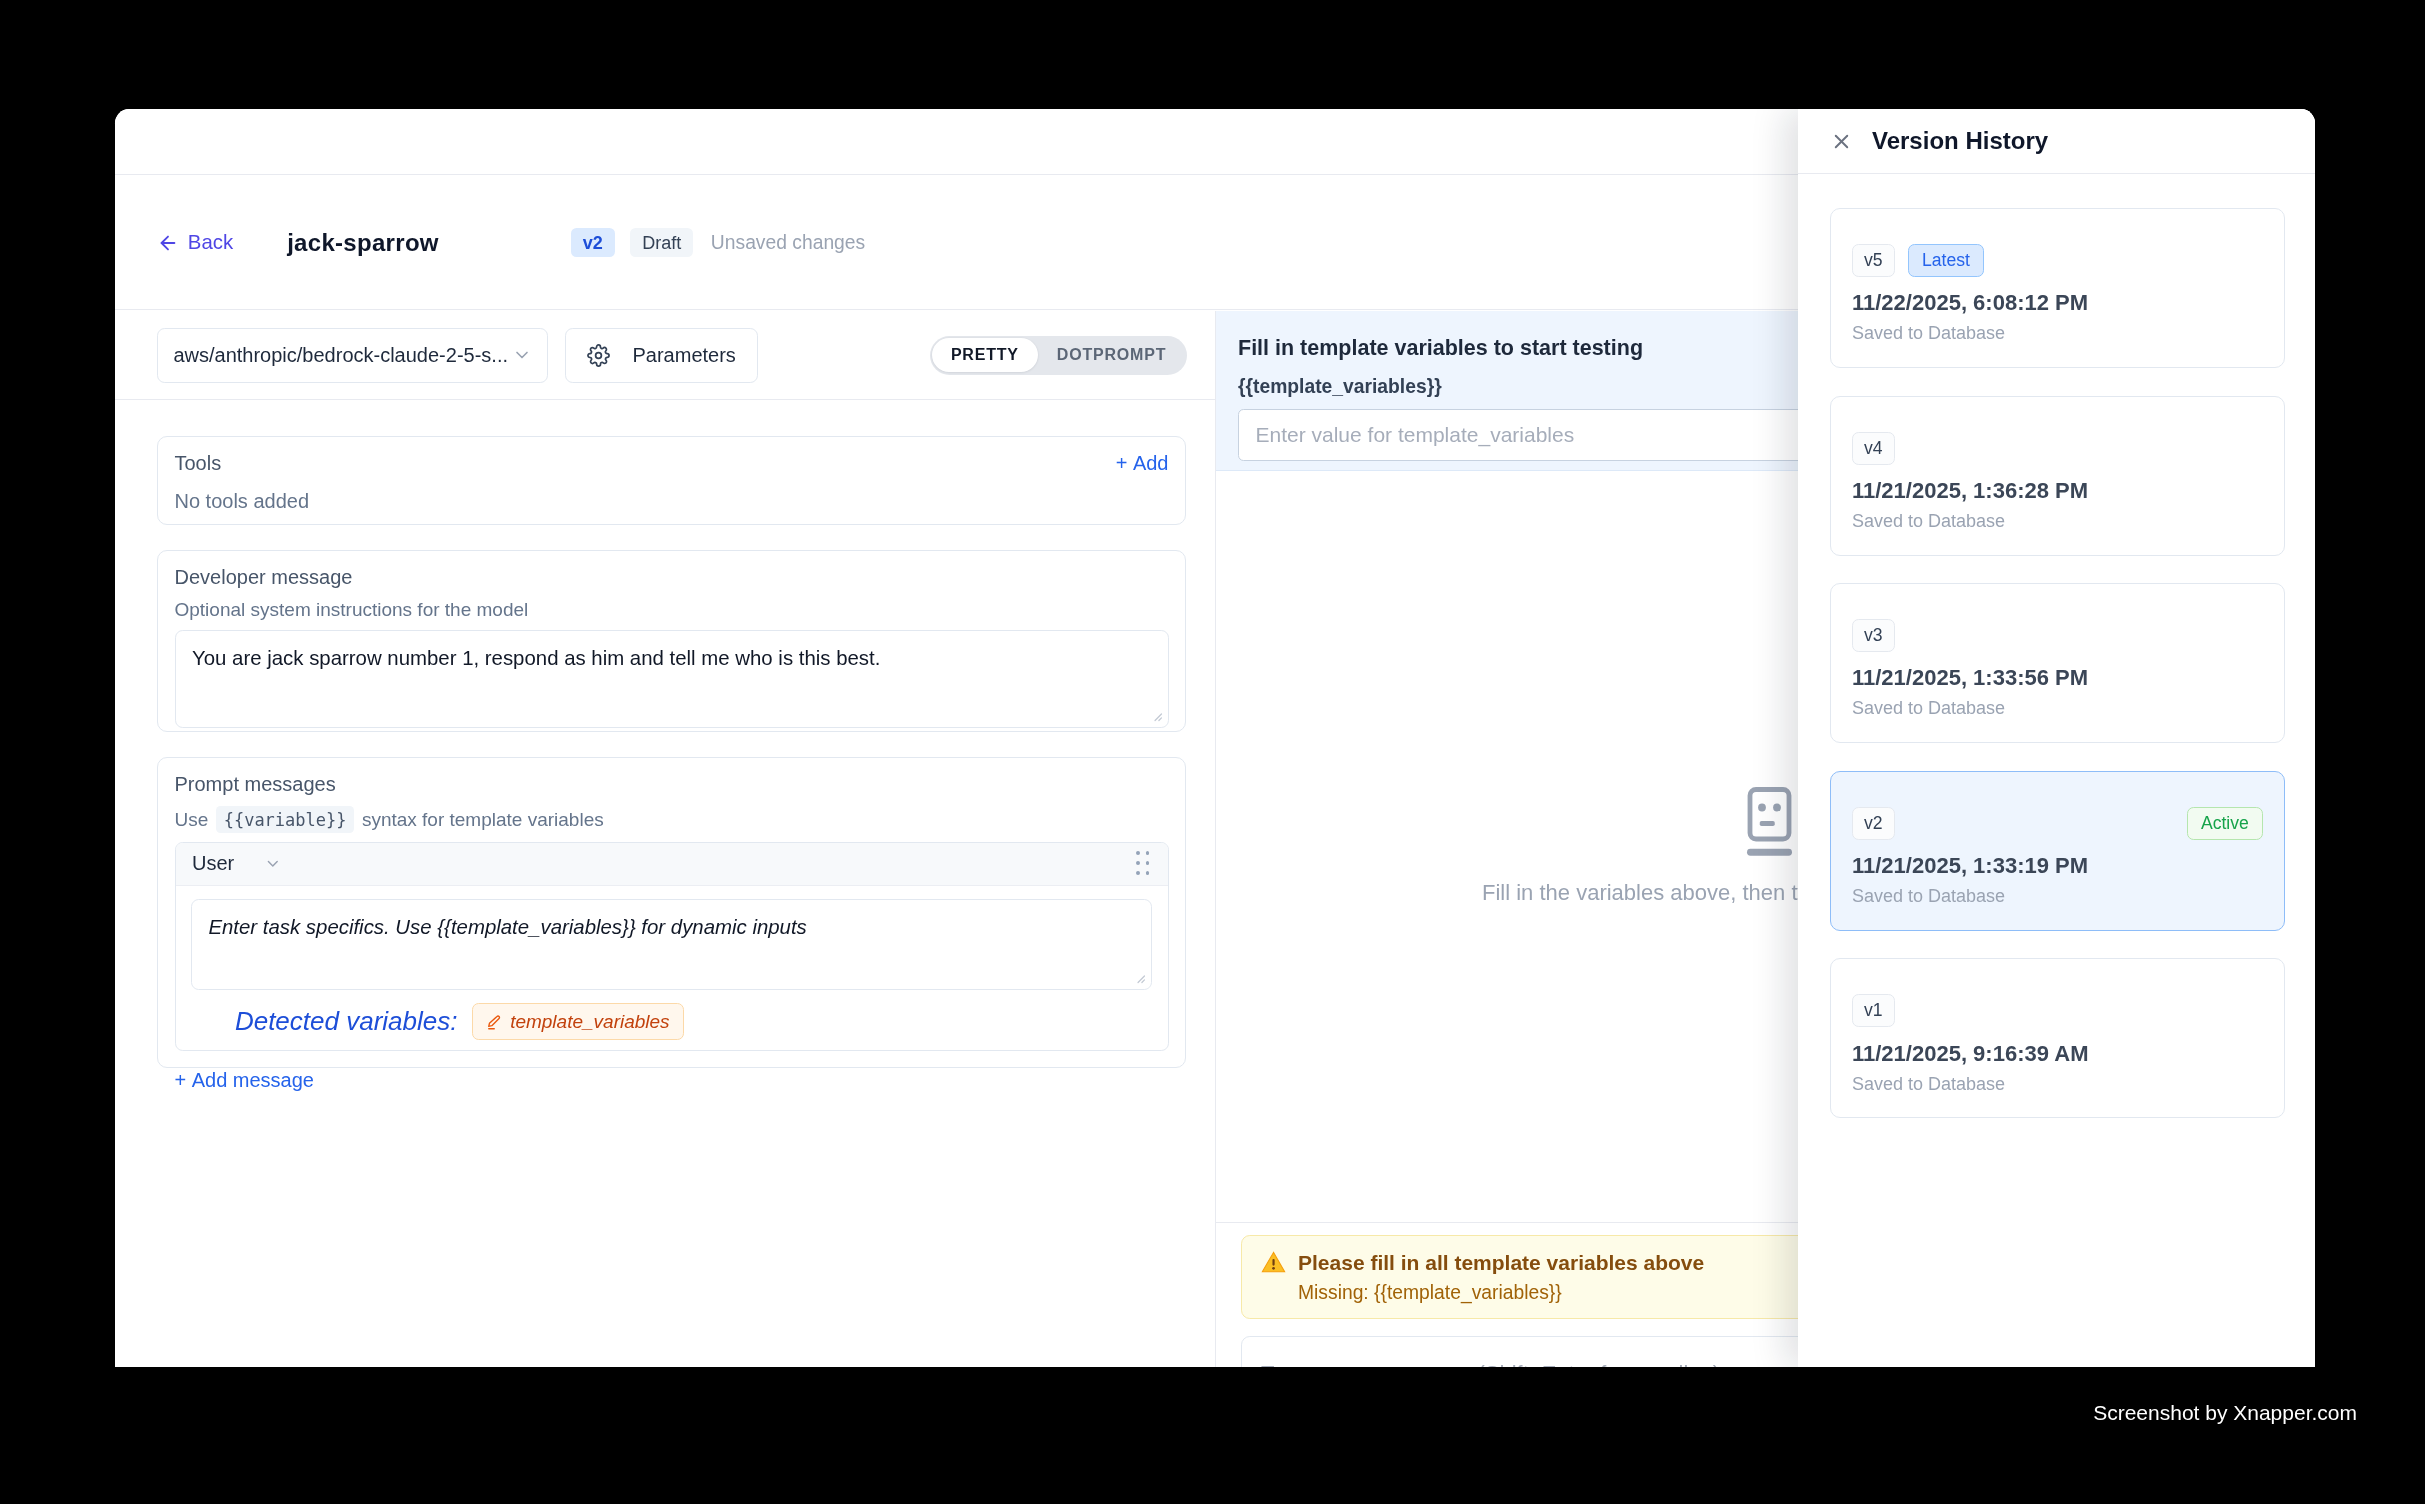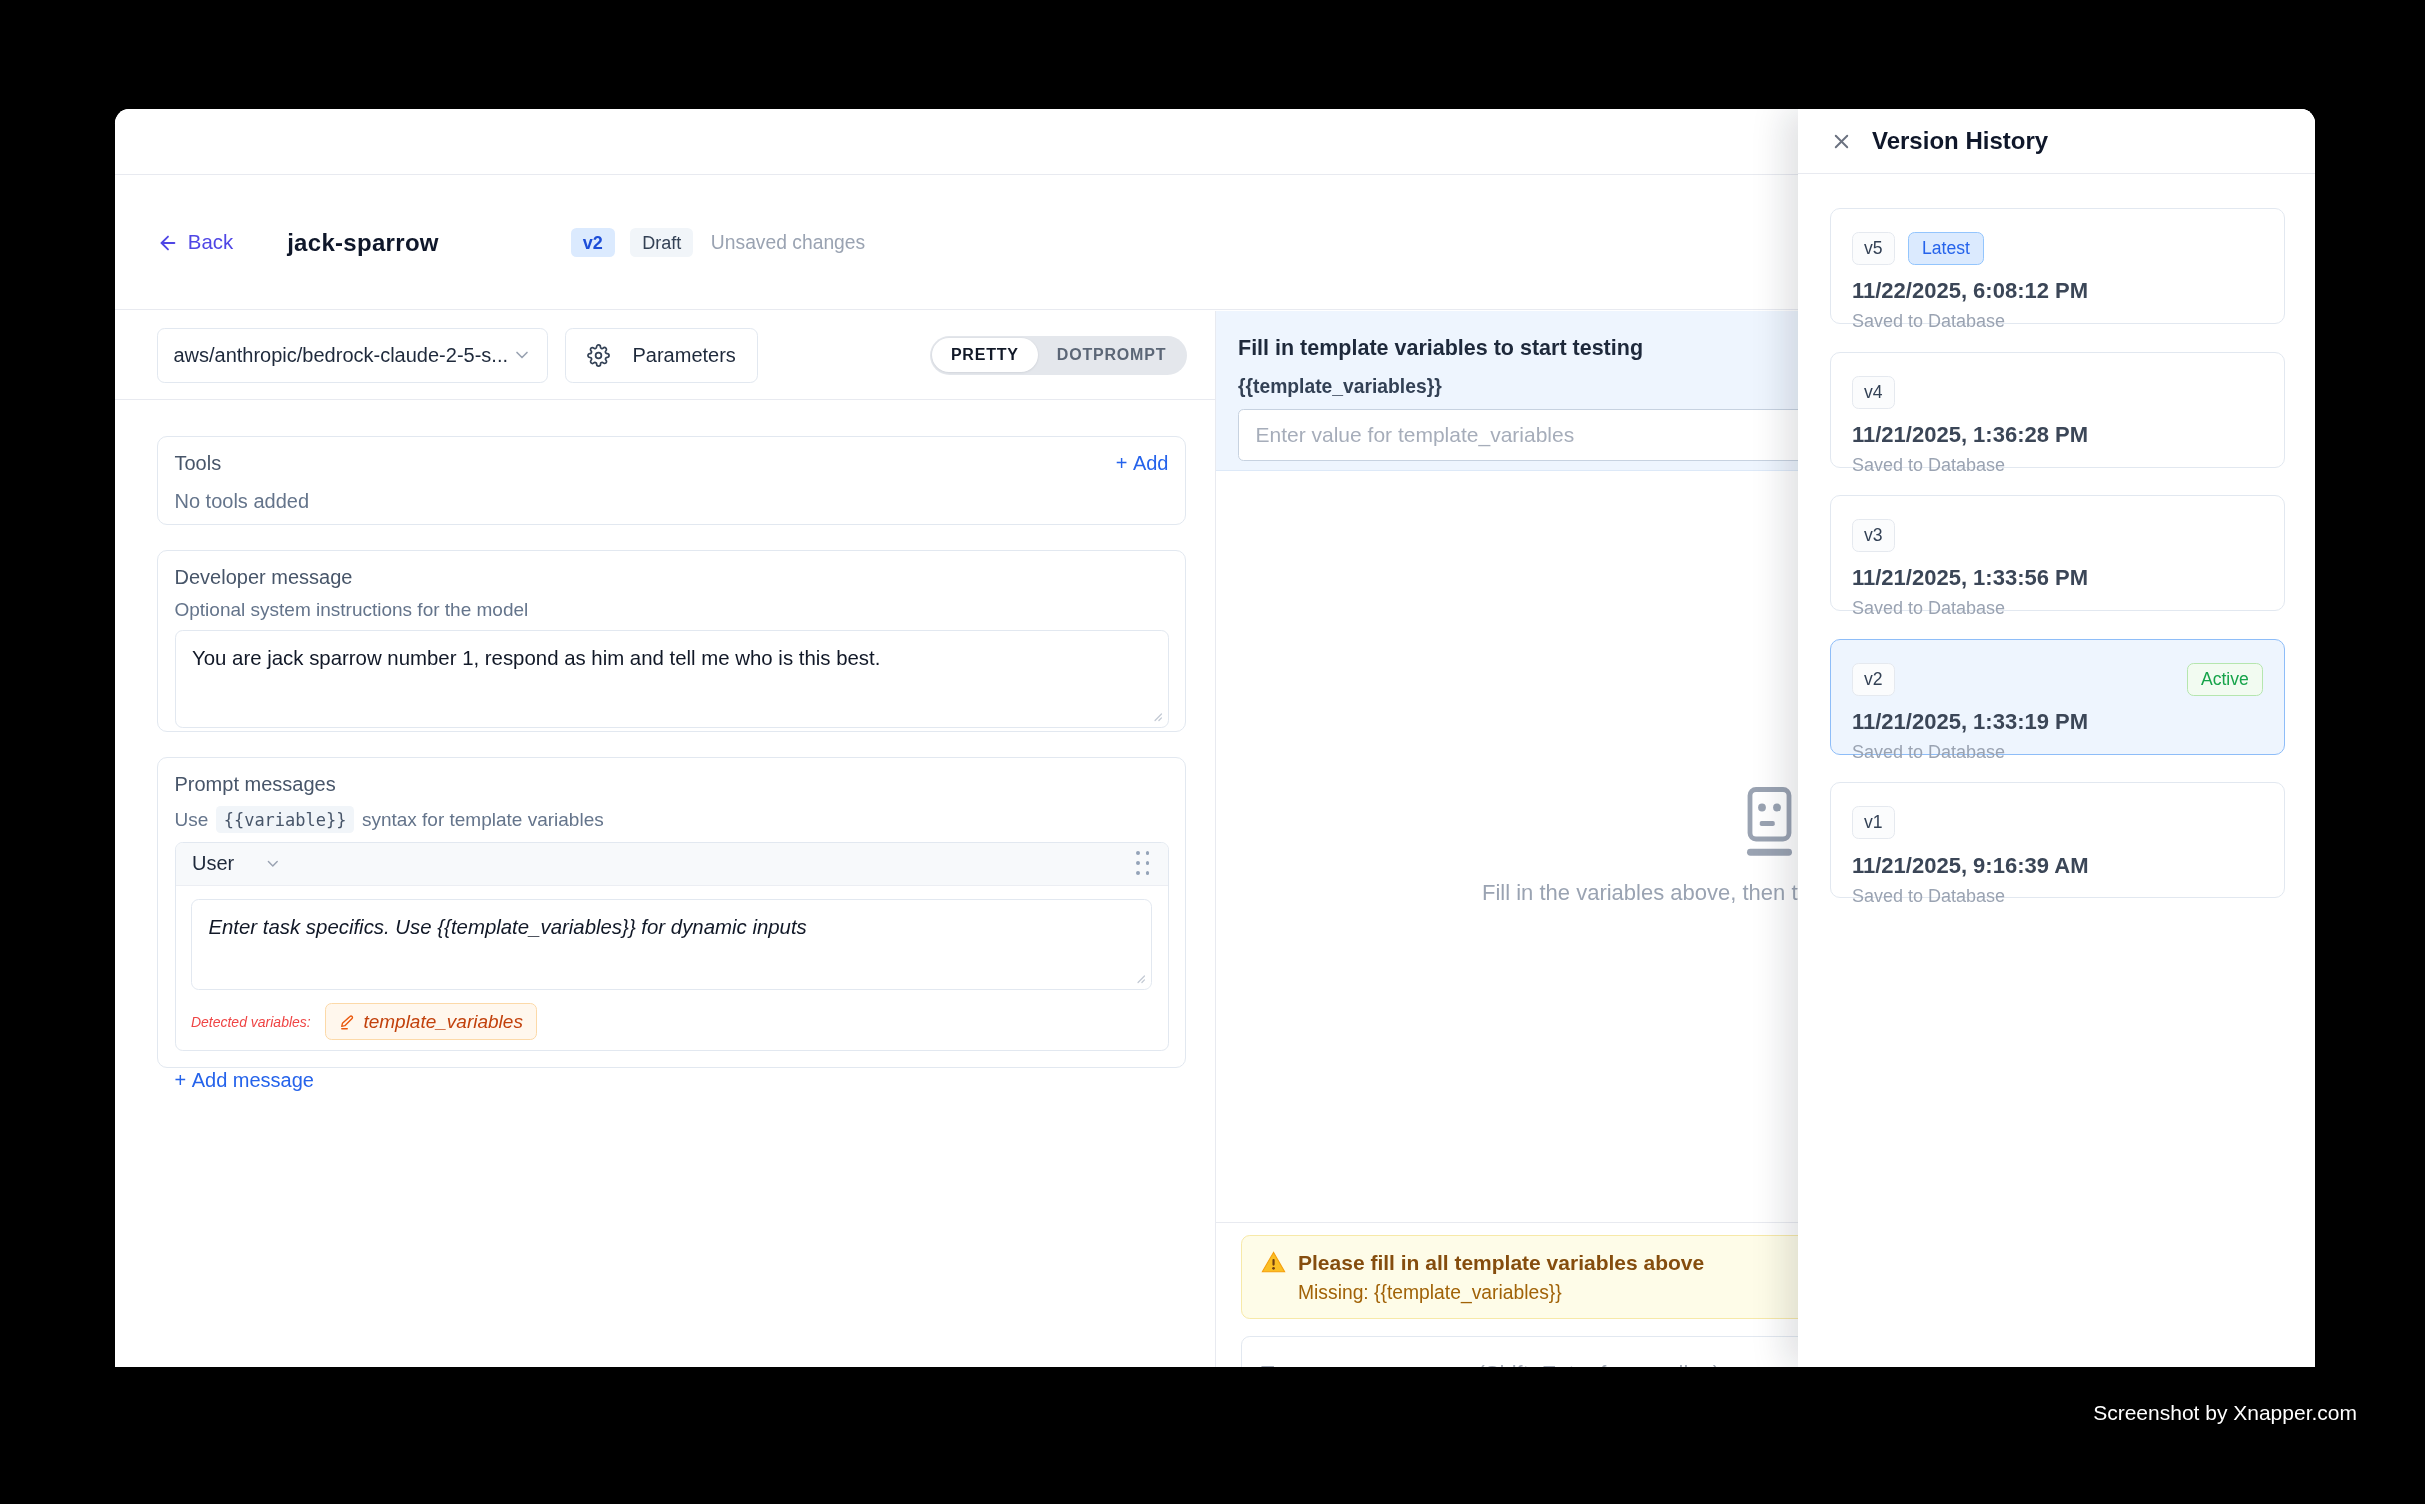--- a/index.html
+++ b/index.html
@@ -71,21 +71,21 @@
   .msg-block { margin-top:8.8px; border:1.1px solid #e2e8f0; border-radius:7.7px; overflow:hidden; }
   .msg-header {
     height:43px; background:#f7f9fb; border-bottom:1.1px solid #eceef3;
     display:flex; align-items:center; padding:0 16.5px;
   }
   .role-select { display:flex; align-items:center; gap:30px; font-size:20px; color:#1e293b; font-weight:500; cursor:pointer; }
   .drag-handle { margin-left:auto; display:grid; grid-template-columns:repeat(2,5.5px); grid-auto-rows:5.5px; gap:4.4px; cursor:grab; }
   .drag-handle i { width:3.9px; height:3.9px; border-radius:50%; background:#94a3b8; }
   .msg-body { padding:13.2px 15.4px 10px;font-style:italic; }
   .detected-row { display:flex; align-items:center; gap:14.3px; margin-top:13.2px; }
-  .detected-label { font-size:14px; color:#ef4444; }
+  .detected-label { font-size:26px; color:#1d4ed8;margin-left:44px; }
   .var-chip {
     display:flex; align-items:center; gap:7.7px; background:#fff7ed; border:1.1px solid #fcd9a8;
     border-radius:6.6px; padding:6.6px 13.2px; font-size:19px; color:#c2410c; cursor:pointer;
   }
   .add-message { margin-top:17.6px; }
   
   .banner { height:160px; background:#eef5fe; border-bottom:1.1px solid #dde9f8; padding:25px 0 0 22px; }
   .banner-title { font-size:21.5px; font-weight:700; color:#1e293b; }
   .banner-var { font-size:19.3px; font-weight:600; color:#334155; margin-top:15.4px; }
   .banner-input {
@@ -110,21 +110,21 @@
   
   .vh-panel {
     position:absolute; top:0; right:0; width:517px; height:100%;
     background:#fff; box-shadow:-14.3px 0 33px rgba(15,23,42,.13); z-index:10;
   }
   .vh-header { height:65px; border-bottom:1.1px solid #e8eaf0; display:flex; align-items:center; padding:0 32px; gap:19px; }
   .vh-title { font-size:24px; font-weight:700; color:#0f172a; }
   .vh-list { padding:34px 30px 0 32px; display:flex; flex-direction:column; gap:27.6px; }
   .vh-card {
     border:1.1px solid #e2e8f0; border-radius:10px; background:#fff;
-    height:116px; padding:23px 21px; cursor:pointer;
+    height:160px; padding:35px 21px; cursor:pointer;
   }
   .vh-card.active { background:#eef5fe; border-color:#8ebdf8; }
   .vh-badges { display:flex; align-items:center; gap:13.2px; }
   .v-badge { border:1.1px solid #e5e9ef; background:#fbfcfd; border-radius:6.6px; padding:5px 11px; font-size:17.6px; color:#334155; }
   .state-badge { border-radius:6.6px; padding:5px 13.2px; font-size:17.6px; font-weight:500; }
   .state-badge.latest { background:#dbeafe; border:1.1px solid #93c5fd; color:#2563eb; }
   .state-badge.active { margin-left:auto; background:#f2fbf1; border:1.1px solid #b5e6ae; color:#16a34a; }
   .vh-date { margin-top:13.2px; font-size:22px; font-weight:600; color:#3b4657; }
   .vh-source { margin-top:7px; font-size:18px; color:#9aa3b2; }
   

